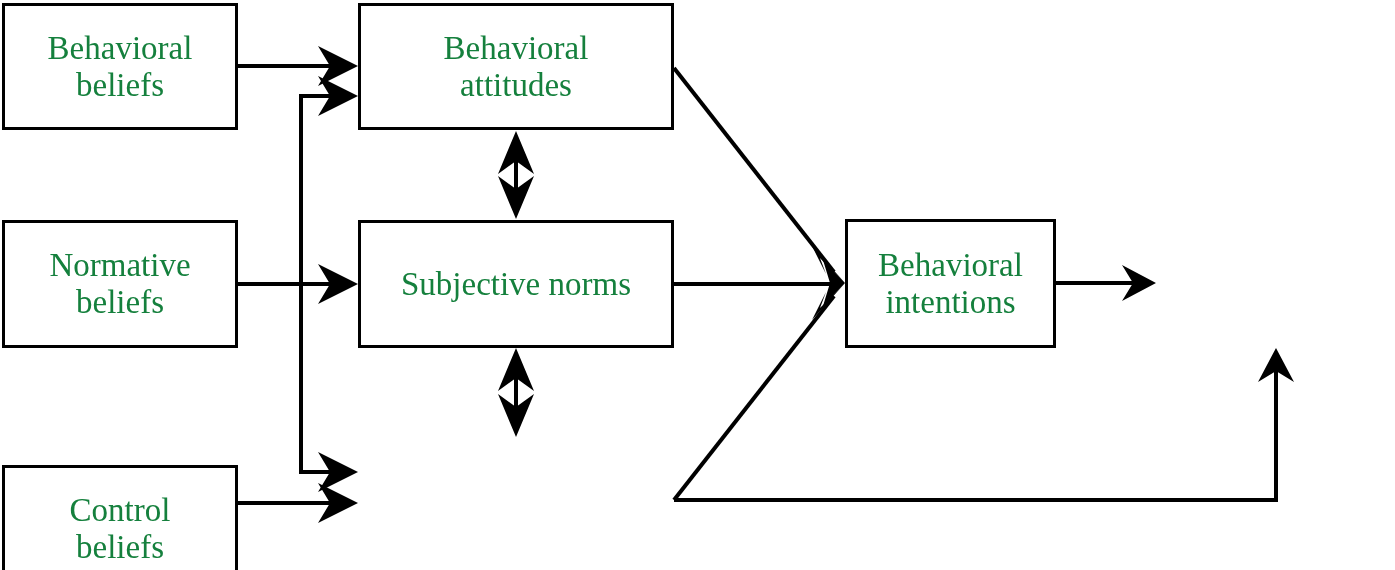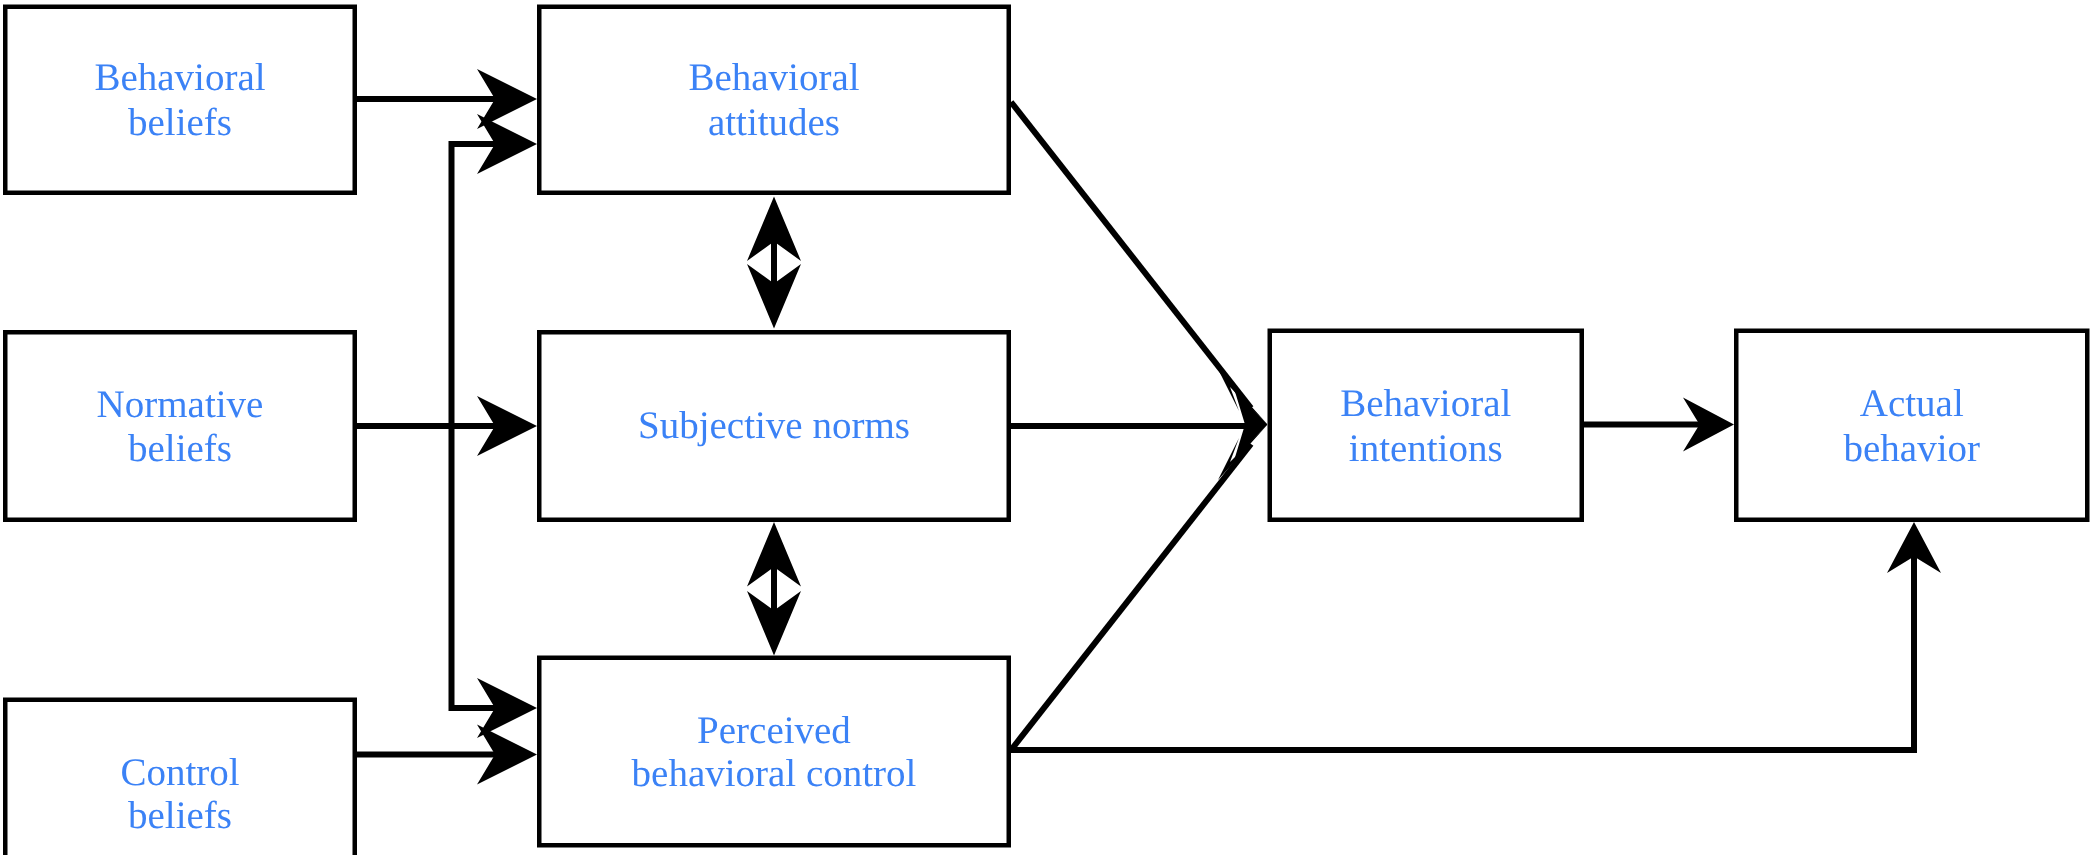--- a/index.html
+++ b/index.html
@@ -28,22 +28,22 @@
   .node-box {
     position: absolute;
     box-sizing: border-box;
     border: 3px solid #000000;
     background: #ffffff;
     display: flex;
     align-items: center;
     justify-content: center;
     text-align: center;
     line-height: 1.12;
-    color: #3b82f6;
-    font-size: 26px;
+    color: #15803d;
+    font-size: 33px;
     font-family: "Liberation Serif", "DejaVu Serif", serif;
     white-space: pre-line;
     padding: 0 4px;
   }
 </style>
 </head>
 <body>
 
 <div id="diagram-root">
 
@@ -110,22 +110,18 @@
 attitudes</div>
 
   <div class="node-box" style="left:2px; top:220px; width:236px; height:128px;font-family:Liberation Serif, serif;">Normative
 beliefs</div>
 
   <div class="node-box" style="left:358px; top:220px; width:316px; height:128px;">Subjective norms</div>
 
   <div class="node-box" style="left:845px; top:219px; width:211px; height:129px;">Behavioral
 intentions</div>
 
-  <div class="node-box" style="left:1156px; top:219px; width:237px; height:129px;">Actual
-behavior</div>
 
   <div class="node-box" style="left:2px; top:437px; width:236px; height:128px;margin-top:28px;">Control
 beliefs</div>
 
-  <div class="node-box" style="left:358px; top:437px; width:316px; height:128px;">Perceived
-behavioral control</div>
 
 </div>
 
 </body></html>

